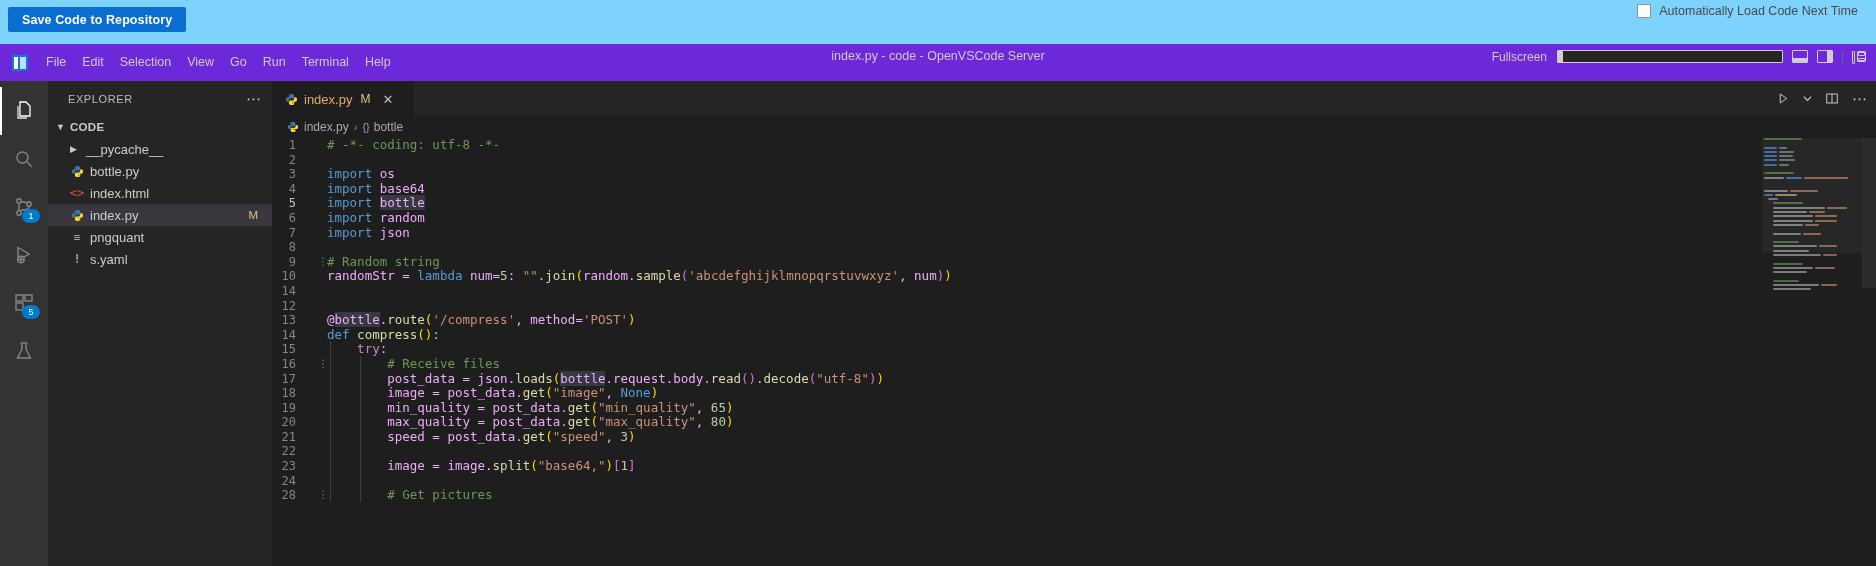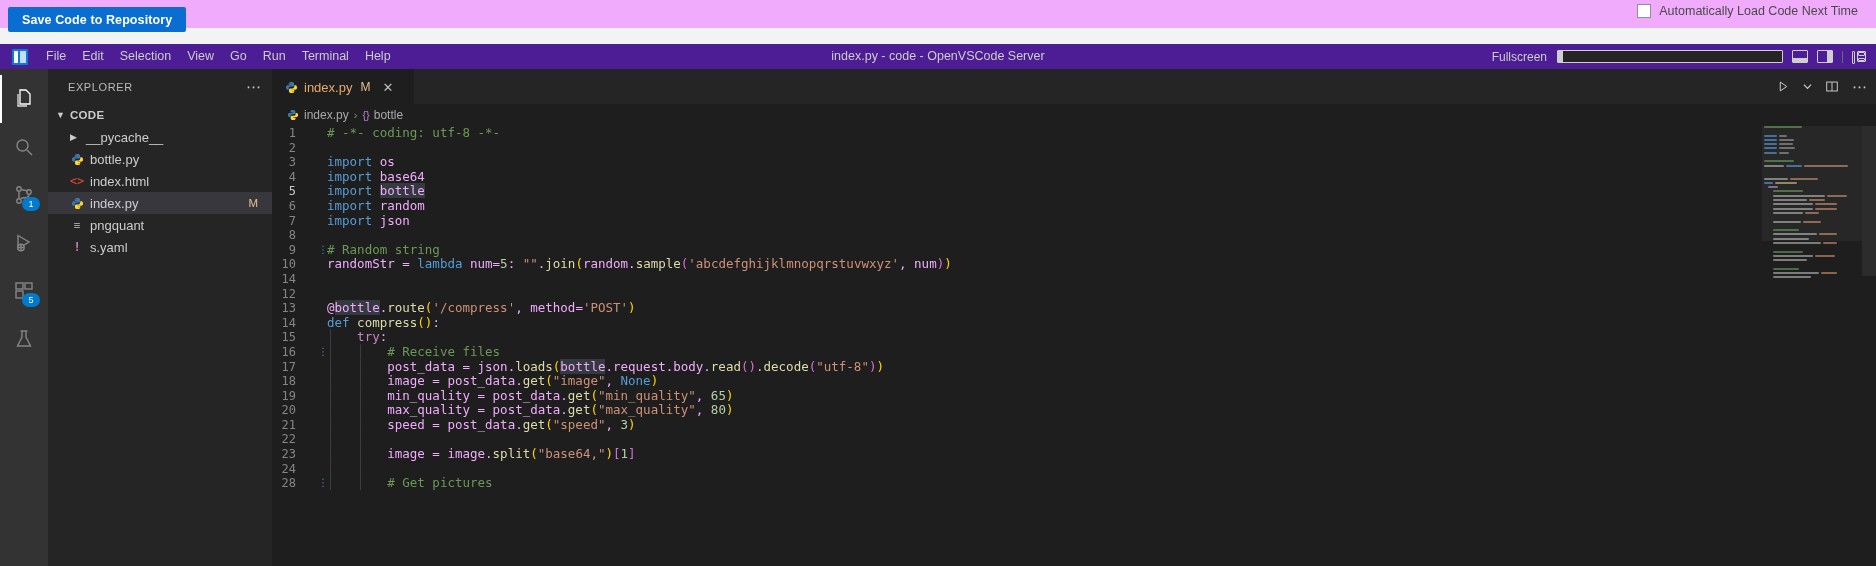--- a/index.html
+++ b/index.html
@@ -6,22 +6,22 @@
   body{
     width:1876px;height:566px;overflow:hidden;
     background:#f3f3f3;
     font-family:"Liberation Sans", sans-serif;
     -webkit-font-smoothing:antialiased;
   }
   .page{position:relative;width:1876px;height:566px;}
 
   
   .host-bar{
-    position:absolute;left:0;top:0;width:1876px;height:28px;
-    background:#f0abfc;
+    position:absolute;left:0;top:0;width:1876px;height:44px;
+    background:#7dd3fc;
   }
   .save-btn{
     position:absolute;left:8px;top:7px;
     height:25px;padding:0 14px;
     background:#0a6ed1;color:#ffffff;
     border:none;border-radius:2px;
     font-family:"Liberation Sans", sans-serif;
     font-size:12.5px;font-weight:bold;
     letter-spacing:.1px;
     display:flex;align-items:center;justify-content:center;
@@ -39,21 +39,21 @@
 
   
   .vsc{
     position:absolute;left:0;top:44px;width:1876px;height:522px;
     background:#1e1e1e;color:#cccccc;
     font-size:13px;
   }
 
   
   .titlebar{
-    position:relative;height:25px;background:#4c1d95;
+    position:relative;height:37px;background:#6d28d9;
     display:flex;align-items:center;
   }
   .vsc-logo{
     width:16px;height:16px;margin-left:12px;margin-right:10px;
     background:#0c7ad7;border-radius:1px;position:relative;flex:none;
   }
   .vsc-logo::before{
     content:"";position:absolute;left:2px;top:2px;width:4px;height:12px;background:#ffffff;
   }
   .vsc-logo::after{

